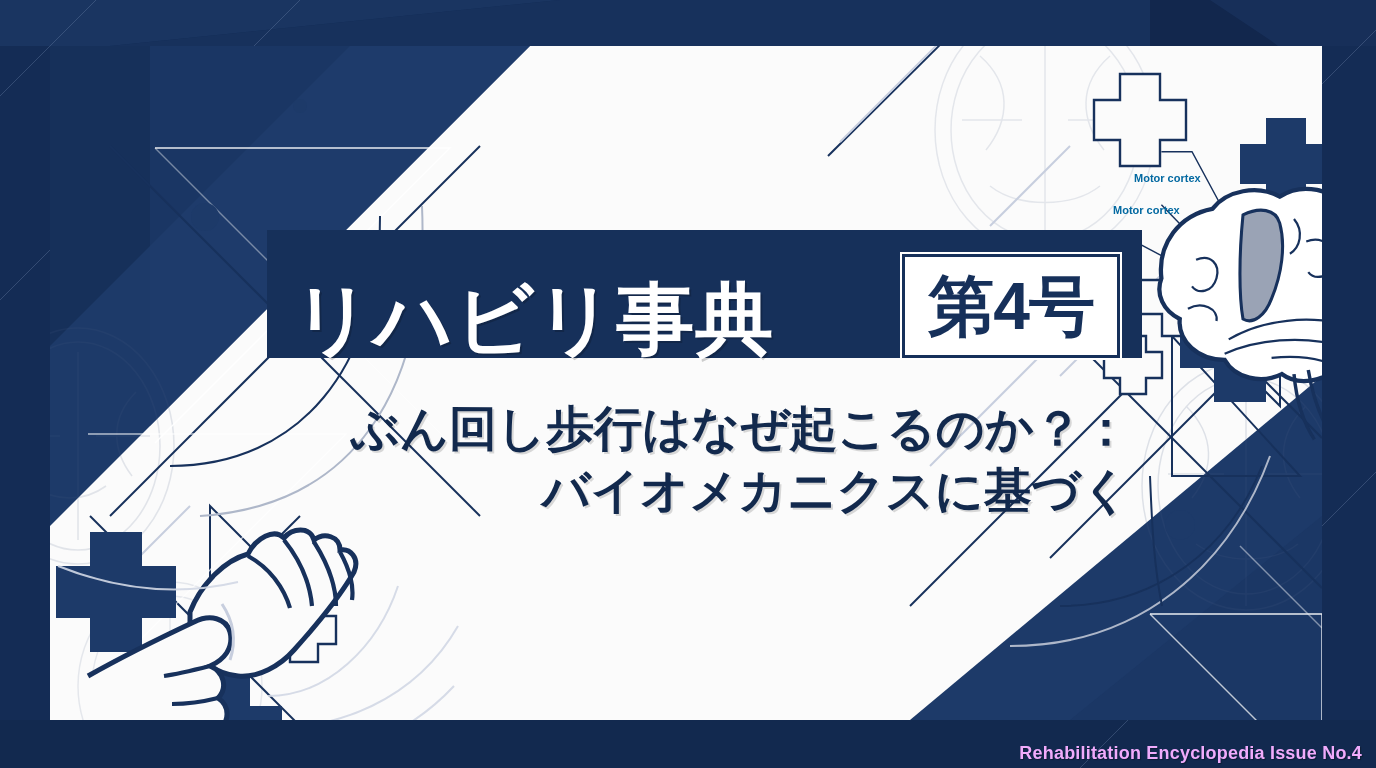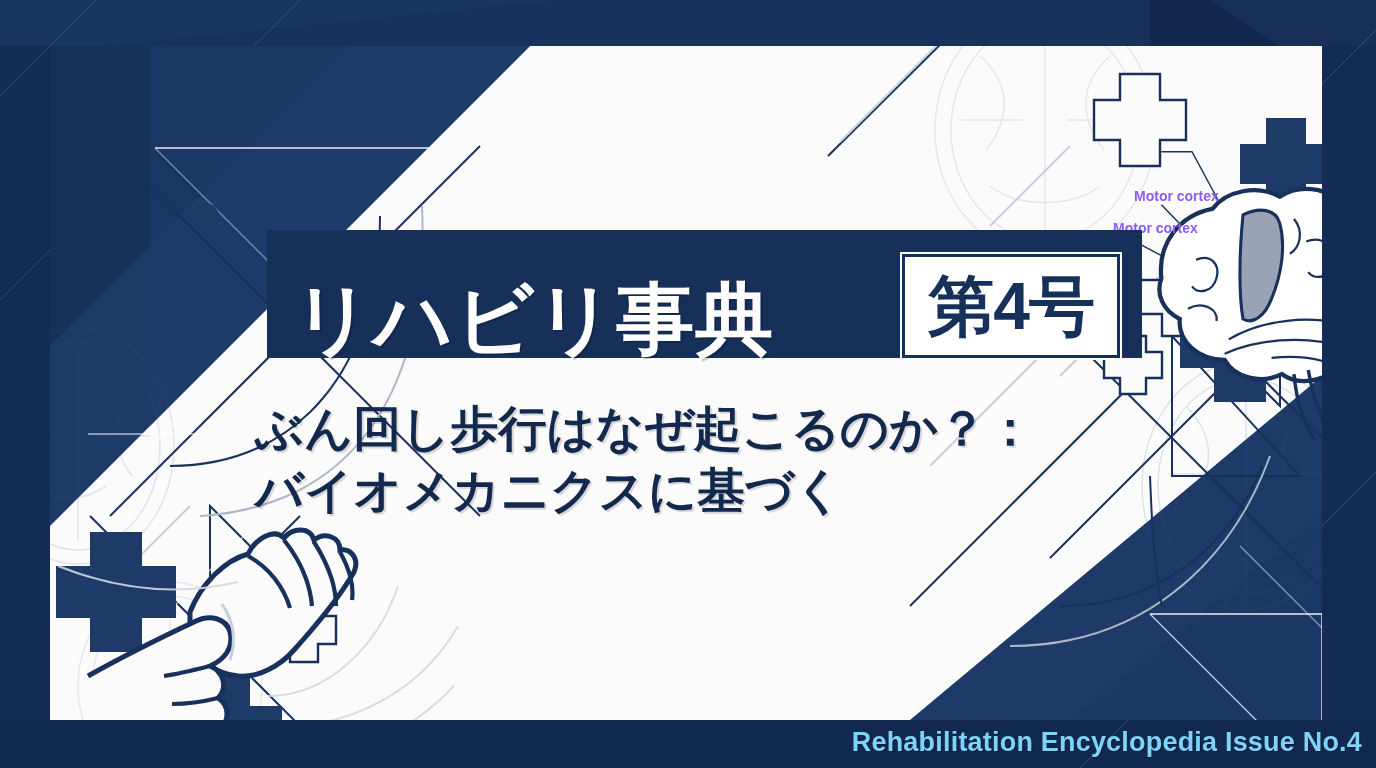--- a/index.html
+++ b/index.html
@@ -55,49 +55,48 @@
     font-weight:700;
     line-height:1;
     white-space:nowrap;
     letter-spacing:-1px;
   }
 
   
   #subtitle{
     position:absolute; left:205px; top:352px;
     width:875px;
-    text-align:left;
+    text-align:right;
     color:#12294d;
     font-size:48px;
     font-weight:700;
     line-height:1.30;
     letter-spacing:0px;
     text-shadow:2px 2px 0 rgba(0,0,0,0.14);
   }
   #subtitle .ln{ display:block; white-space:nowrap; }
 
   
   #footer-text{
-    position:absolute; right:14px; bottom:10px;
-    color:#7dd3fc;
-    font-size:27px;
+    position:absolute; right:14px; bottom:4px;
+    color:#f0abfc;
+    font-size:18px;
     font-weight:600;
     letter-spacing:0.2px;
     white-space:nowrap;
     text-shadow:1px 1px 1px rgba(0,0,0,0.35);
   }
 
   
   .cortex-label{
     position:absolute;
-    color:#8b5cf6;
-    font-size:14px;
+    color:#0369a1;
+    font-size:11px;
     font-weight:600;
     white-space:nowrap;
-    margin-top:16px;
   }
   #cortex-1{ left:1084px; top:126px; }
   #cortex-2{ left:1063px; top:158px; }
 
   svg{ display:block; }
 </style>
 </head>
 <body>
 
 <div id="stage">

